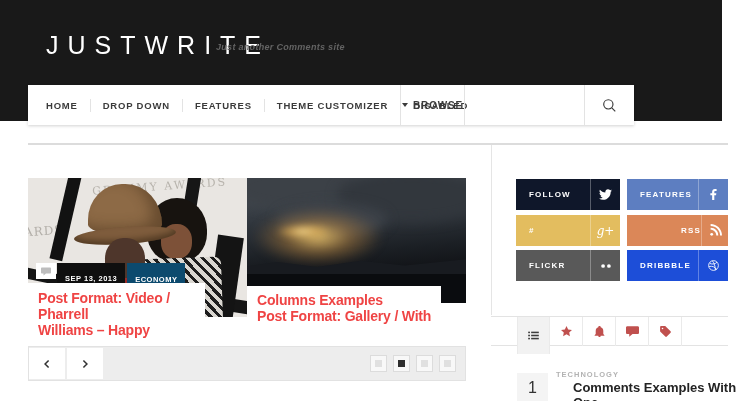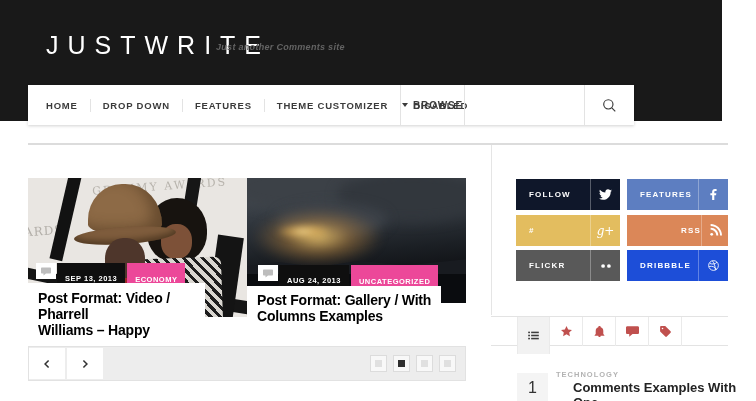--- a/index.html
+++ b/index.html
@@ -81,28 +81,28 @@
   .sea { position:absolute; left:0; top:96px; width:100%; height:30px; background:#0a0c0f; }
 
   
   .meta { position:absolute; height:16px; display:flex; }
   .meta1 { left:36px; top:263px; }
   .meta2 { left:258px; top:265px; }
   .comment-box { width:20px; height:16px; background:#fff; display:flex; align-items:center;
     justify-content:center; color:#bdbdbd; margin-right:1px; }
   .date-box { height:30px; background:#0f0f0f; color:#fff; font-size:7.5px; font-weight:bold;
     letter-spacing:.5px; display:flex; align-items:center; padding:4px 8px; margin-right:2px; white-space:nowrap; }
-  .cat-box { height:29px; background:#ec4899; color:#fff; font-size:7.5px; font-weight:bold;
+  .cat-box { height:29px; background:#0c4a6e; color:#fff; font-size:7.5px; font-weight:bold;
     letter-spacing:.5px; display:flex; align-items:center; padding:16px 8px; cursor:pointer; white-space:nowrap; }
 
   
   .plate { position:absolute; background:#fff; }
   .plate1 { left:28px; top:283px; width:177px; height:50px; padding:7px 0 0 10px; }
   .plate2 { left:247px; top:286px; width:194px; height:44px; padding:6px 0 0 10px; }
-  .post-title { font-size:14px; line-height:16px; font-weight:bold; color:#000000;
+  .post-title { font-size:14px; line-height:16px; font-weight:bold; color:#ef4444;
     letter-spacing:-.2px; cursor:pointer; }
 
   
   .pagination { position:absolute; left:28px; top:346px; width:438px; height:35px;
     background:#ededed; border:1px solid #e2e2e2; }
   .page-btn { position:absolute; top:1px; width:36px; height:31px; background:#fff;
     display:flex; align-items:center; justify-content:center; color:#333; cursor:pointer; }
   .prev-btn { left:0; }
   .next-btn { left:38px; }
   .dots { position:absolute; right:10px; top:9px; display:flex; gap:8px; }
@@ -253,40 +253,31 @@
 
   <div class="meta meta1">
     <div class="comment-box">
       <svg class="ic" width="10" height="9">
           <use href="#i-comment"></use>
         </svg>
     </div>
     <div class="date-box">SEP 13, 2013</div>
     <div class="cat-box">ECONOMY</div>
   </div>
-  <div class="meta meta2">
-    <div class="comment-box">
-      <svg class="ic" width="10" height="9">
-          <use href="#i-comment"></use>
-        </svg>
-    </div>
-    <div class="date-box">AUG 24, 2013</div>
-    <div class="cat-box">UNCATEGORIZED</div>
-  </div>
 
   <div class="plate plate1">
     <div class="post-title">
       <div>Post Format: Video / Pharrell</div>
       <div>Williams – Happy</div>
     </div>
   </div>
   <div class="plate plate2">
     <div class="post-title">
+      <div>Columns Examples</div>
       <div>Post Format: Gallery / With</div>
-      <div>Columns Examples</div>
     </div>
   </div>
 
   <div class="pagination">
     <div class="page-btn prev-btn">
       <svg class="ic" width="14" height="14">
           <use href="#i-chev-l"></use>
         </svg>
     </div>
     <div class="page-btn next-btn">

